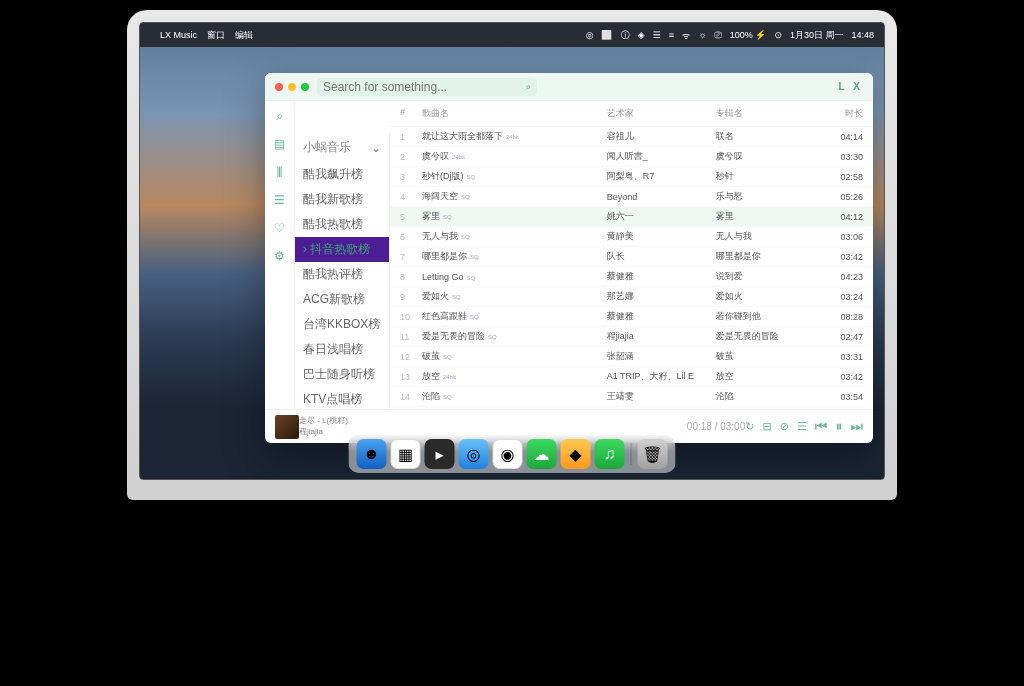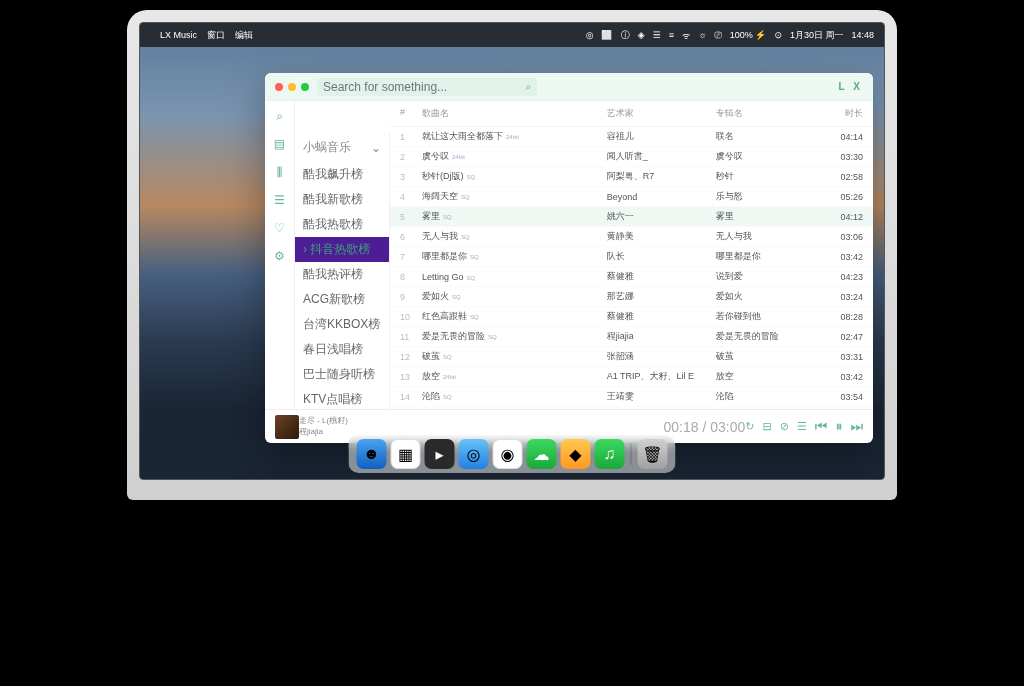--- a/index.html
+++ b/index.html
@@ -53,21 +53,21 @@
     .rows { flex:1; overflow-y:auto; scrollbar-width:none; }
     .row { display:flex; padding:3px 10px; font-size:9px; color:#555; align-items:center; border-bottom:1px solid #fafafa; cursor:pointer; }
     .row:nth-child(5) { background:#f0f8f4; }
     .row .col-num { color:#bbb; }
     .badge { font-size:6px; color:#aac; margin-left:3px; }
 
     .player { height: 34px; border-top:1px solid #eee; display:flex; align-items:center; padding:0 10px; }
     .albumart { width:24px; height:24px; background:linear-gradient(135deg,#6b4226,#2a1a0a); border-radius:2px; }
     .trackinfo { font-size:8px; color:#888; line-height:1.3; flex: 0 0 auto; }
     .spacer { flex:1; }
-    .prog { font-size:14px; color:#aaa; }
+    .prog { font-size:10px; color:#aaa; }
     .controls { display:flex; gap:8px; align-items:center; color:#6bb896; font-size:11px; }
     .controls .big { font-size:14px; }
 
     
     .dock { position:absolute; bottom:6px; left:50%; transform:translateX(-50%); height:38px; background:rgba(255,255,255,.5); border-radius:10px; padding:4px 8px; display:flex; gap:4px; backdrop-filter: blur(6px); }
     .dock-icon { width:30px; height:30px; border-radius:7px; display:flex; align-items:center; justify-content:center; font-size:16px; }
     .dock-sep { width:1px; background:rgba(0,0,0,.2); margin:4px 2px; }
     .di1{background:linear-gradient(#4aa3f0,#1060c0);} 
     .di2{background:#fff;border:1px solid #ddd;} 
     .di3{background:#2a2a2a;} 

